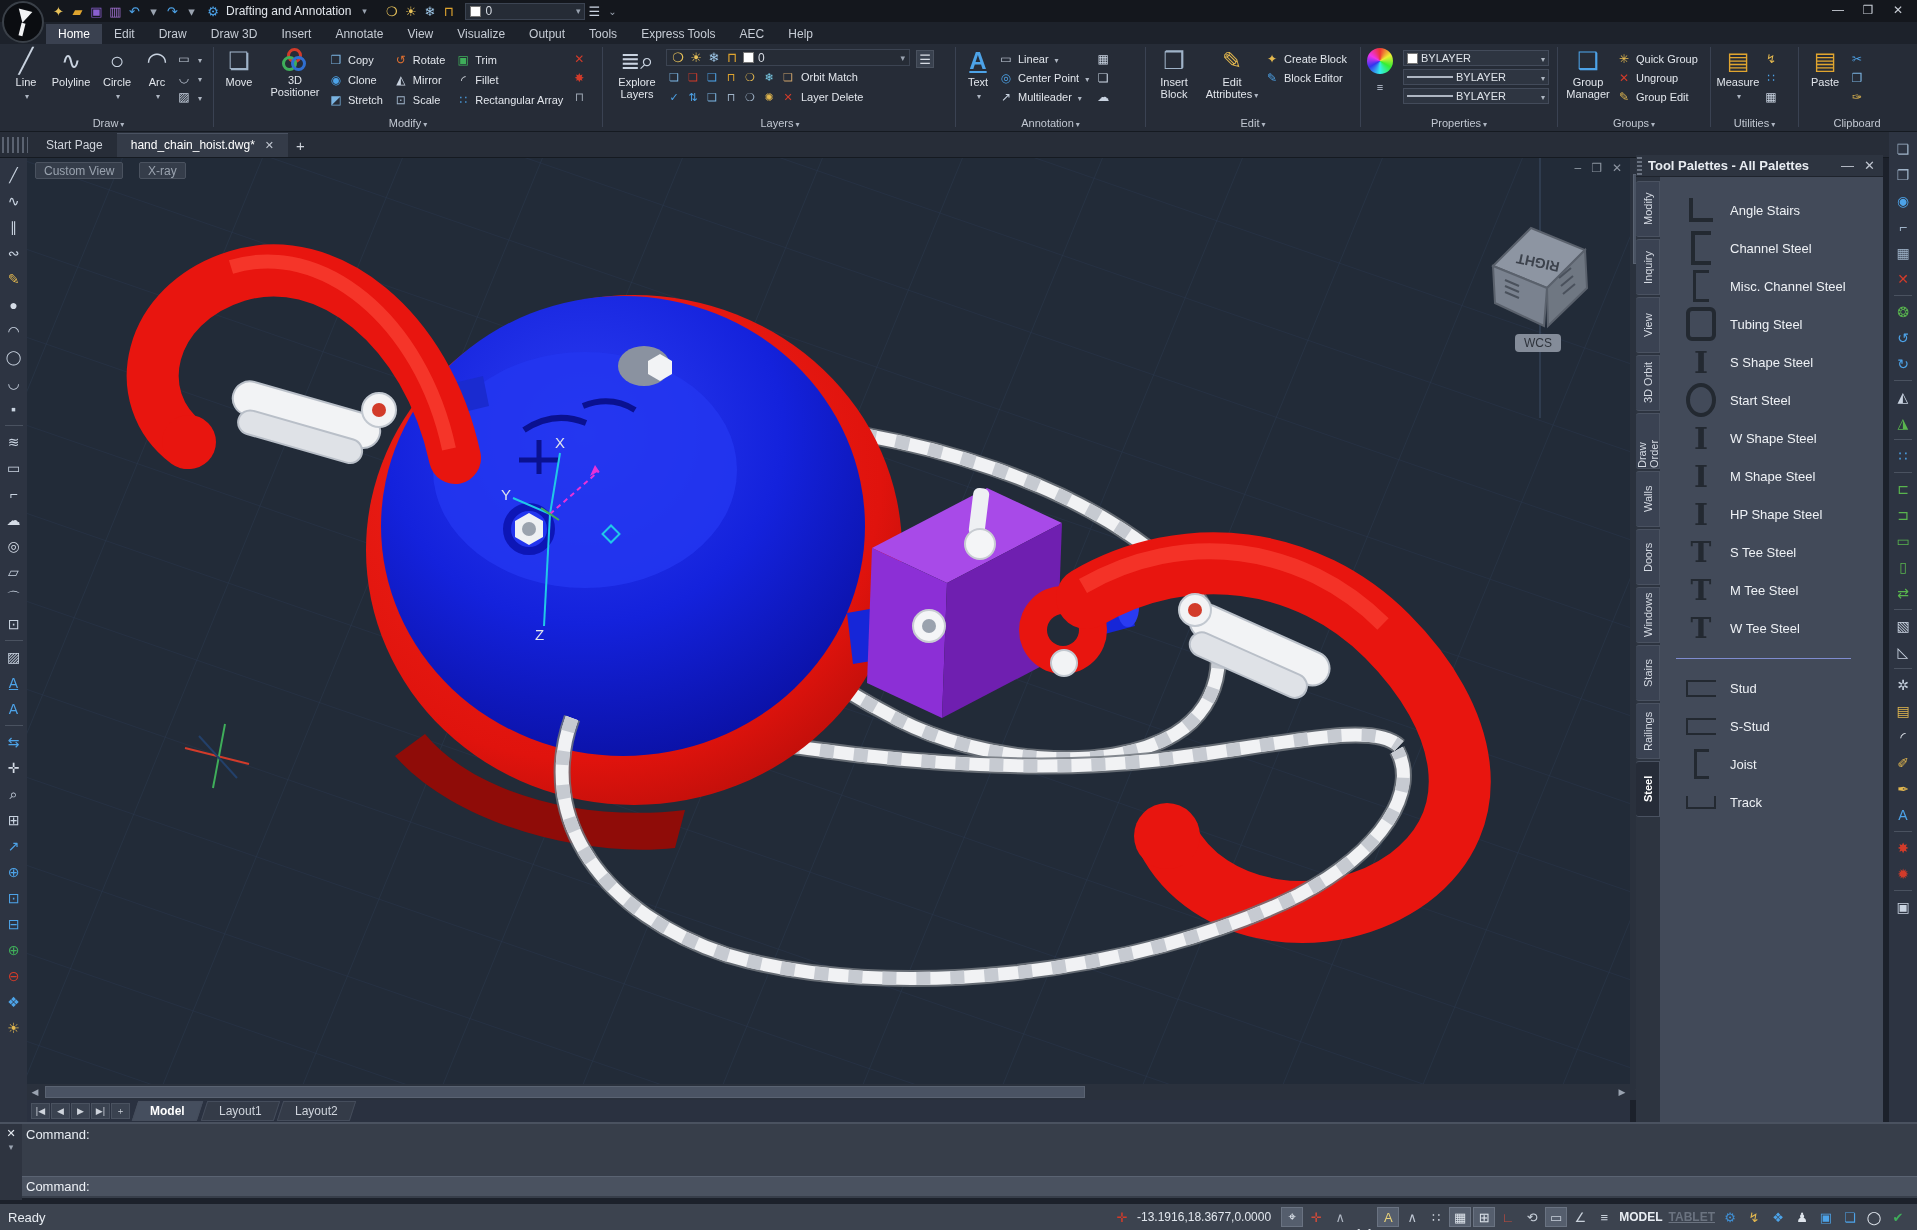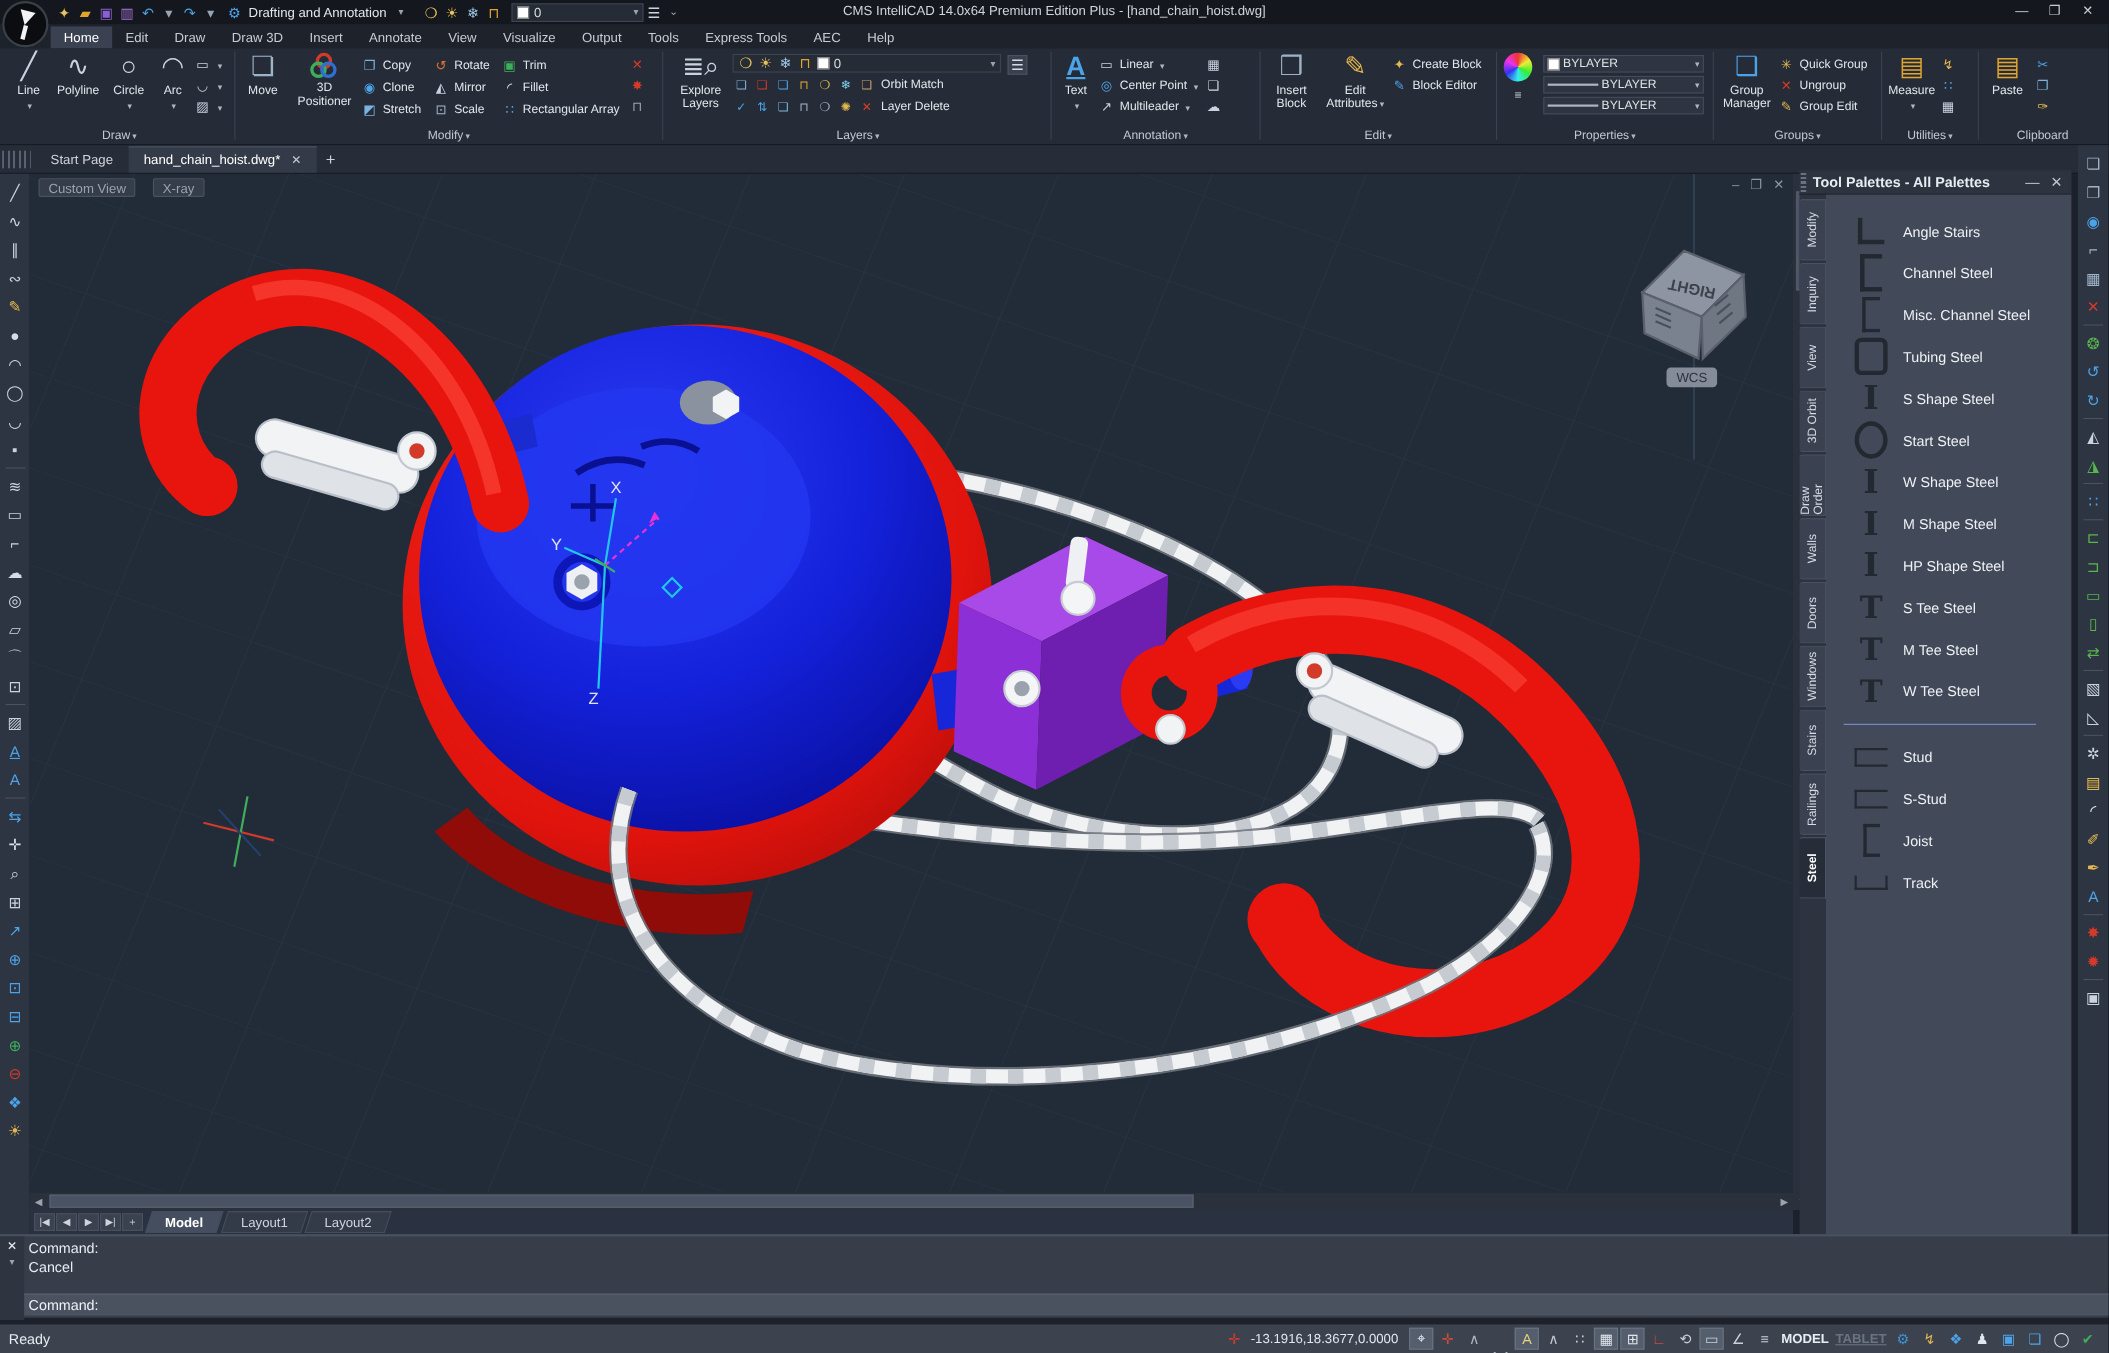--- a/index.html
+++ b/index.html
@@ -163,21 +163,20 @@
         <span class="ticon" style="color: rgb(159, 200, 232);">❄</span>
         <span class="ticon" style="color: rgb(224, 165, 47);">⊓</span>
       </div>
     <div class="combo" style="width:120px">
       <span class="swatch"></span>
       <span>0</span>
       <span style="margin-left:auto;font-size:9px;color:#9aa3b0">▾</span>
     </div>
     <span class="ticon" style="color:#c9d3e0">☰</span>
     <span class="ticon" style="color:#9aa3b0;font-size:10px">⌄</span>
-    <div class="title-text">CMS IntelliCAD 14.0x64 Premium Edition Plus  - [hand_chain_hoist.dwg]</div>
     <div class="winbtns">
       <span>—</span>
       <span>❐</span>
       <span>✕</span>
     </div>
   </div>
 
   <div class="menubar">
       <div class="mitem active">Home</div>
       <div class="mitem">Edit</div>
@@ -906,21 +905,20 @@
       <span class="ticon" style="color: rgb(201, 211, 224);">▣</span>
     </div>
 
   <div class="cmdwin">
     <div class="cgutter">
       <div class="gx">✕</div>
       <div class="gd">▾</div>
     </div>
     <div class="chist">
         <div>Command:</div>
-        <div>Cancel</div>
       </div>
     <div class="cinput">Command:</div>
   </div>
 
   <div class="statusbar">
     <span>Ready</span>
     <div class="stright">
       <span class="stog" style="color:#d23b2a">✛</span>
       <span class="coords">-13.1916,18.3677,0.0000</span>
       <span style="display:flex;gap:2px;align-items:center">

